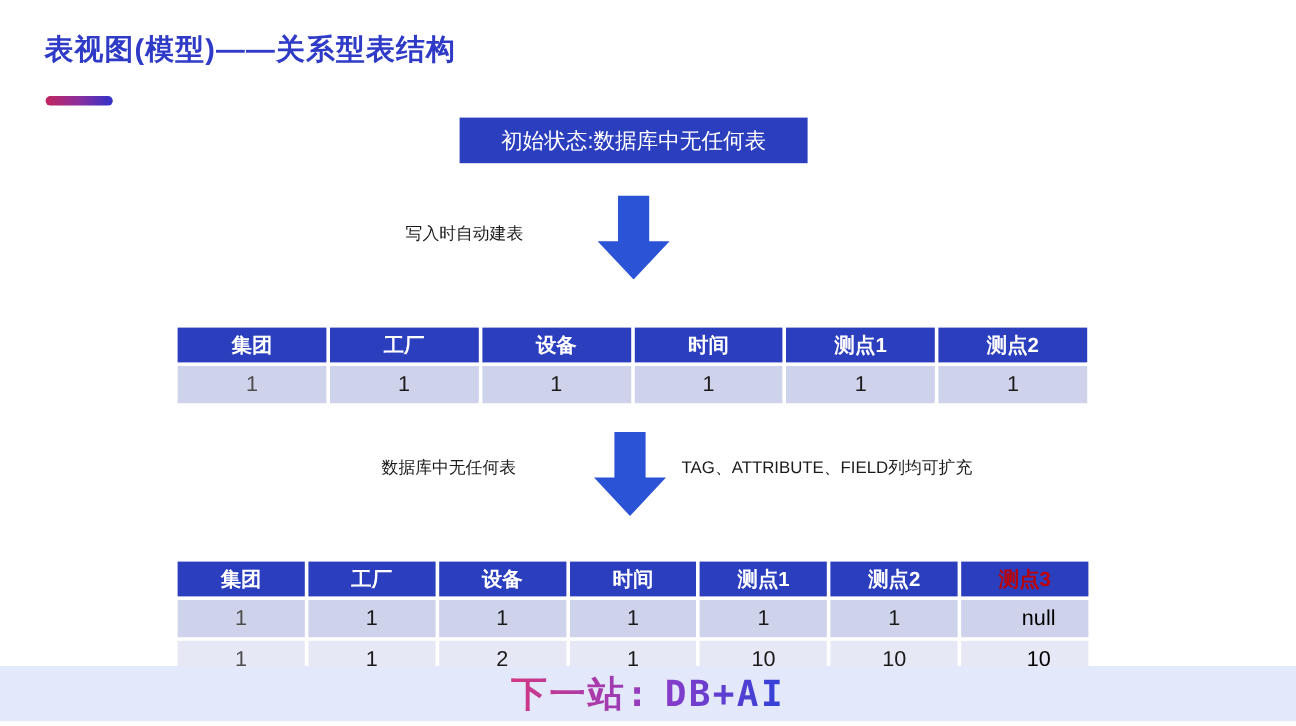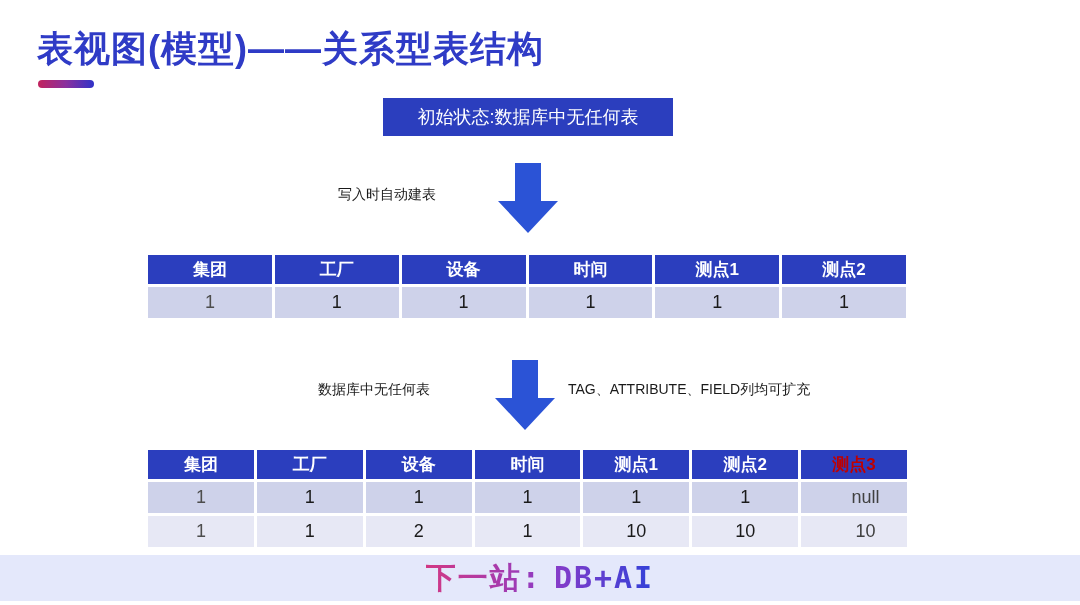--- a/index.html
+++ b/index.html
@@ -4,57 +4,57 @@
 <style>
   * { margin:0; padding:0; box-sizing:border-box; }
   html,body { background:#555; }
   .slide {
     position:relative; width:1080px; height:605px;
     background:#ffffff; overflow:hidden; margin:0 auto;
     font-family:"Liberation Sans","DejaVu Sans",sans-serif;
   }
   .title {
     position:absolute; left:37px; top:25px;
-    font-size:36px; font-weight:700; color:#2F3BC6; letter-spacing:1px;
+    font-size:24px; font-weight:700; color:#2F3BC6; letter-spacing:1px;
   }
   .title-underline {
     position:absolute; left:38px; top:80px; width:56px; height:8px;
     border-radius:4px;
     background:linear-gradient(90deg,#C2245E 0%,#8A2F9E 50%,#3032C8 100%);
   }
   .status-banner {
     position:absolute; left:383px; top:98px; width:290px; height:38px;
     background:#2B3EBE; color:#ffffff; font-size:18px;
     display:flex; align-items:center; justify-content:center;
   }
   .step-label { position:absolute; font-size:14px; color:#1a1a1a; white-space:nowrap; }
   #step1-label { left:338px; top:186px; }
   #step2-label { left:318px; top:381px; }
   #step2-note  { left:568px; top:381px; }
   .down-arrow { position:absolute; width:60px; height:70px; }
   #arrow1 { left:498px; top:163px; }
   #arrow2 { left:495px; top:360px; }
   .tbl {
-    position:absolute; display:grid; gap:3px; background:transparent;
+    position:absolute; display:grid; gap:3px; background:transparent;margin-top:18px;
   }
   #table-initial  { left:148px; top:255px; width:758px; grid-template-rows:29px; grid-auto-rows:31px; }
   #table-expanded { left:148px; top:450px; width:759px; grid-template-rows:29px; grid-auto-rows:31px; }
   .th {
     background:#2B3EBE; color:#ffffff; font-weight:700; font-size:17px;
     display:flex; align-items:center; justify-content:center;
   }
   .th.hl { color:#C00000; }
   .td {
     font-size:18px; color:#1a1a1a;
     display:flex; align-items:center; justify-content:center;
   }
   .td.dark  { background:#CED2EA; }
   .td.light { background:#E7E8F5; }
   .td.first { color:#4d4d4d; font-weight:400; }
-  .td.hl    { color:#404040;padding-left:23px; }
+  .td.hl    { color:#000000;padding-left:23px; }
   .footer-bar {
     position:absolute; left:0; top:555px; width:1080px; height:46px;
     background:#E4E8FB; display:flex; align-items:center; justify-content:center;
   }
   .footer-text {
     font-family:"DejaVu Sans Mono","Liberation Mono",monospace;
     font-size:30px; font-weight:700; letter-spacing:2px;
     background:linear-gradient(90deg,#D23884 0%,#8A3CC8 55%,#3141D8 100%);
     -webkit-background-clip:text; background-clip:text;
     -webkit-text-fill-color:transparent; color:transparent;

